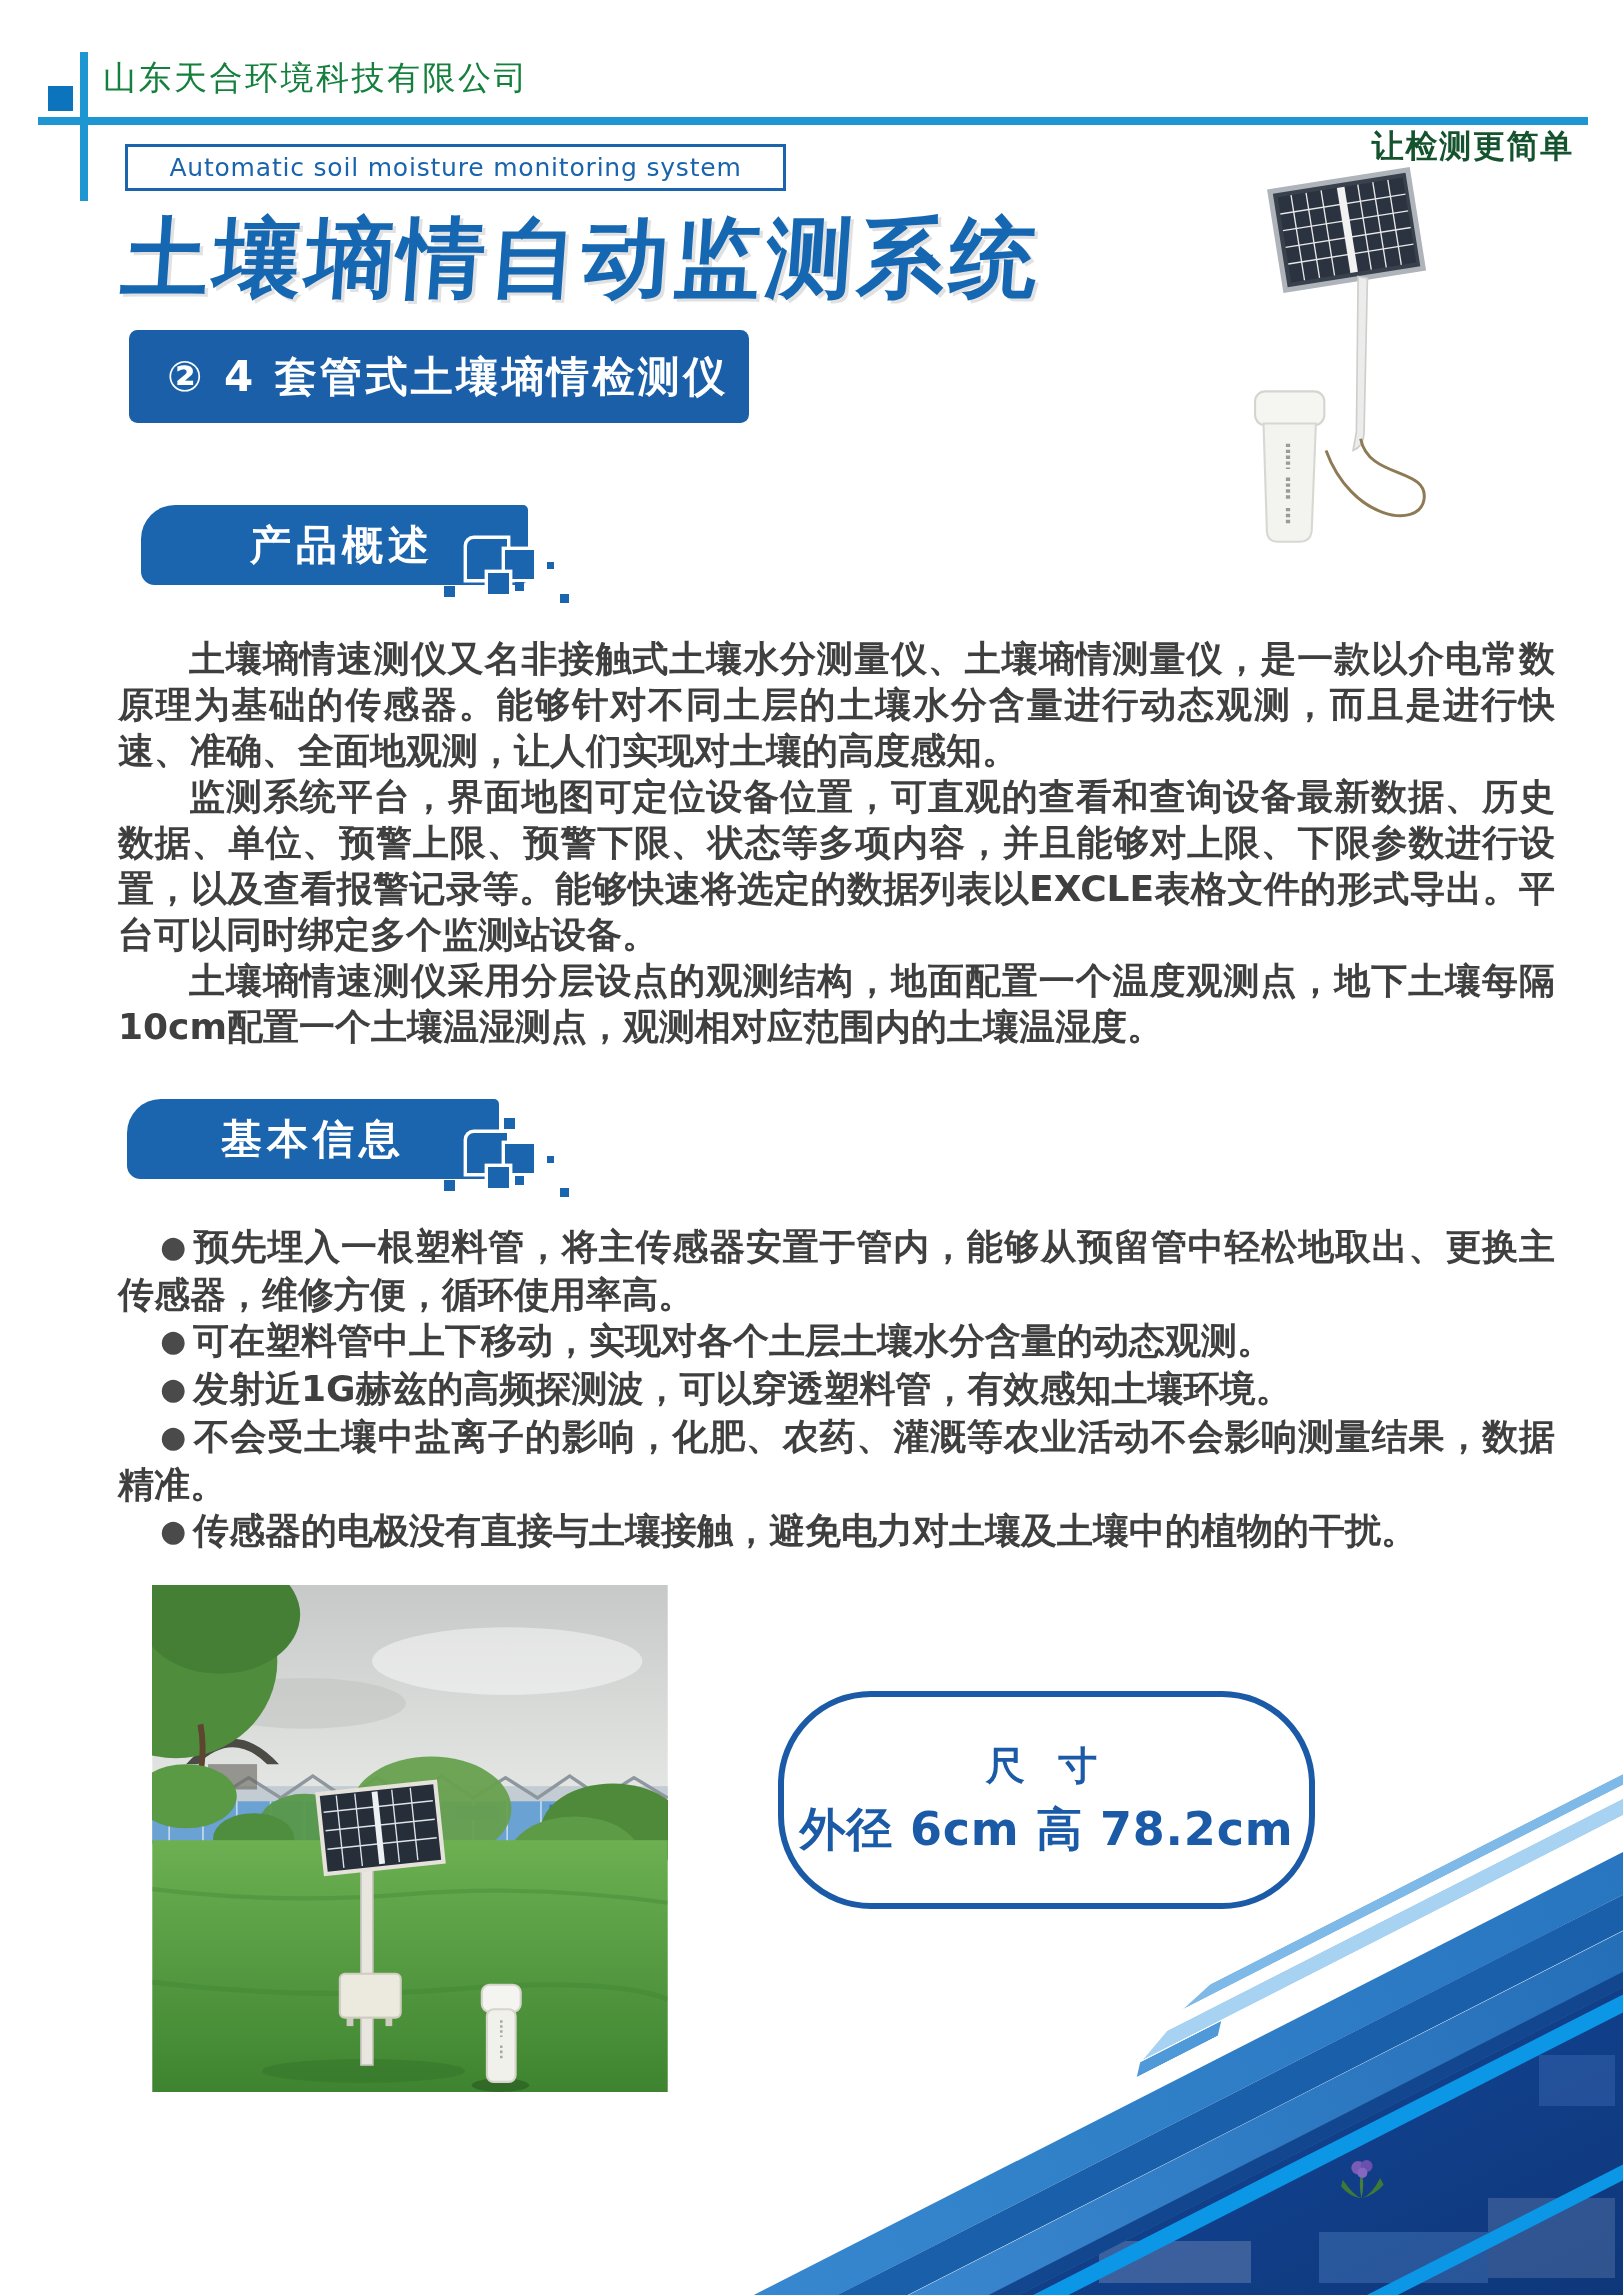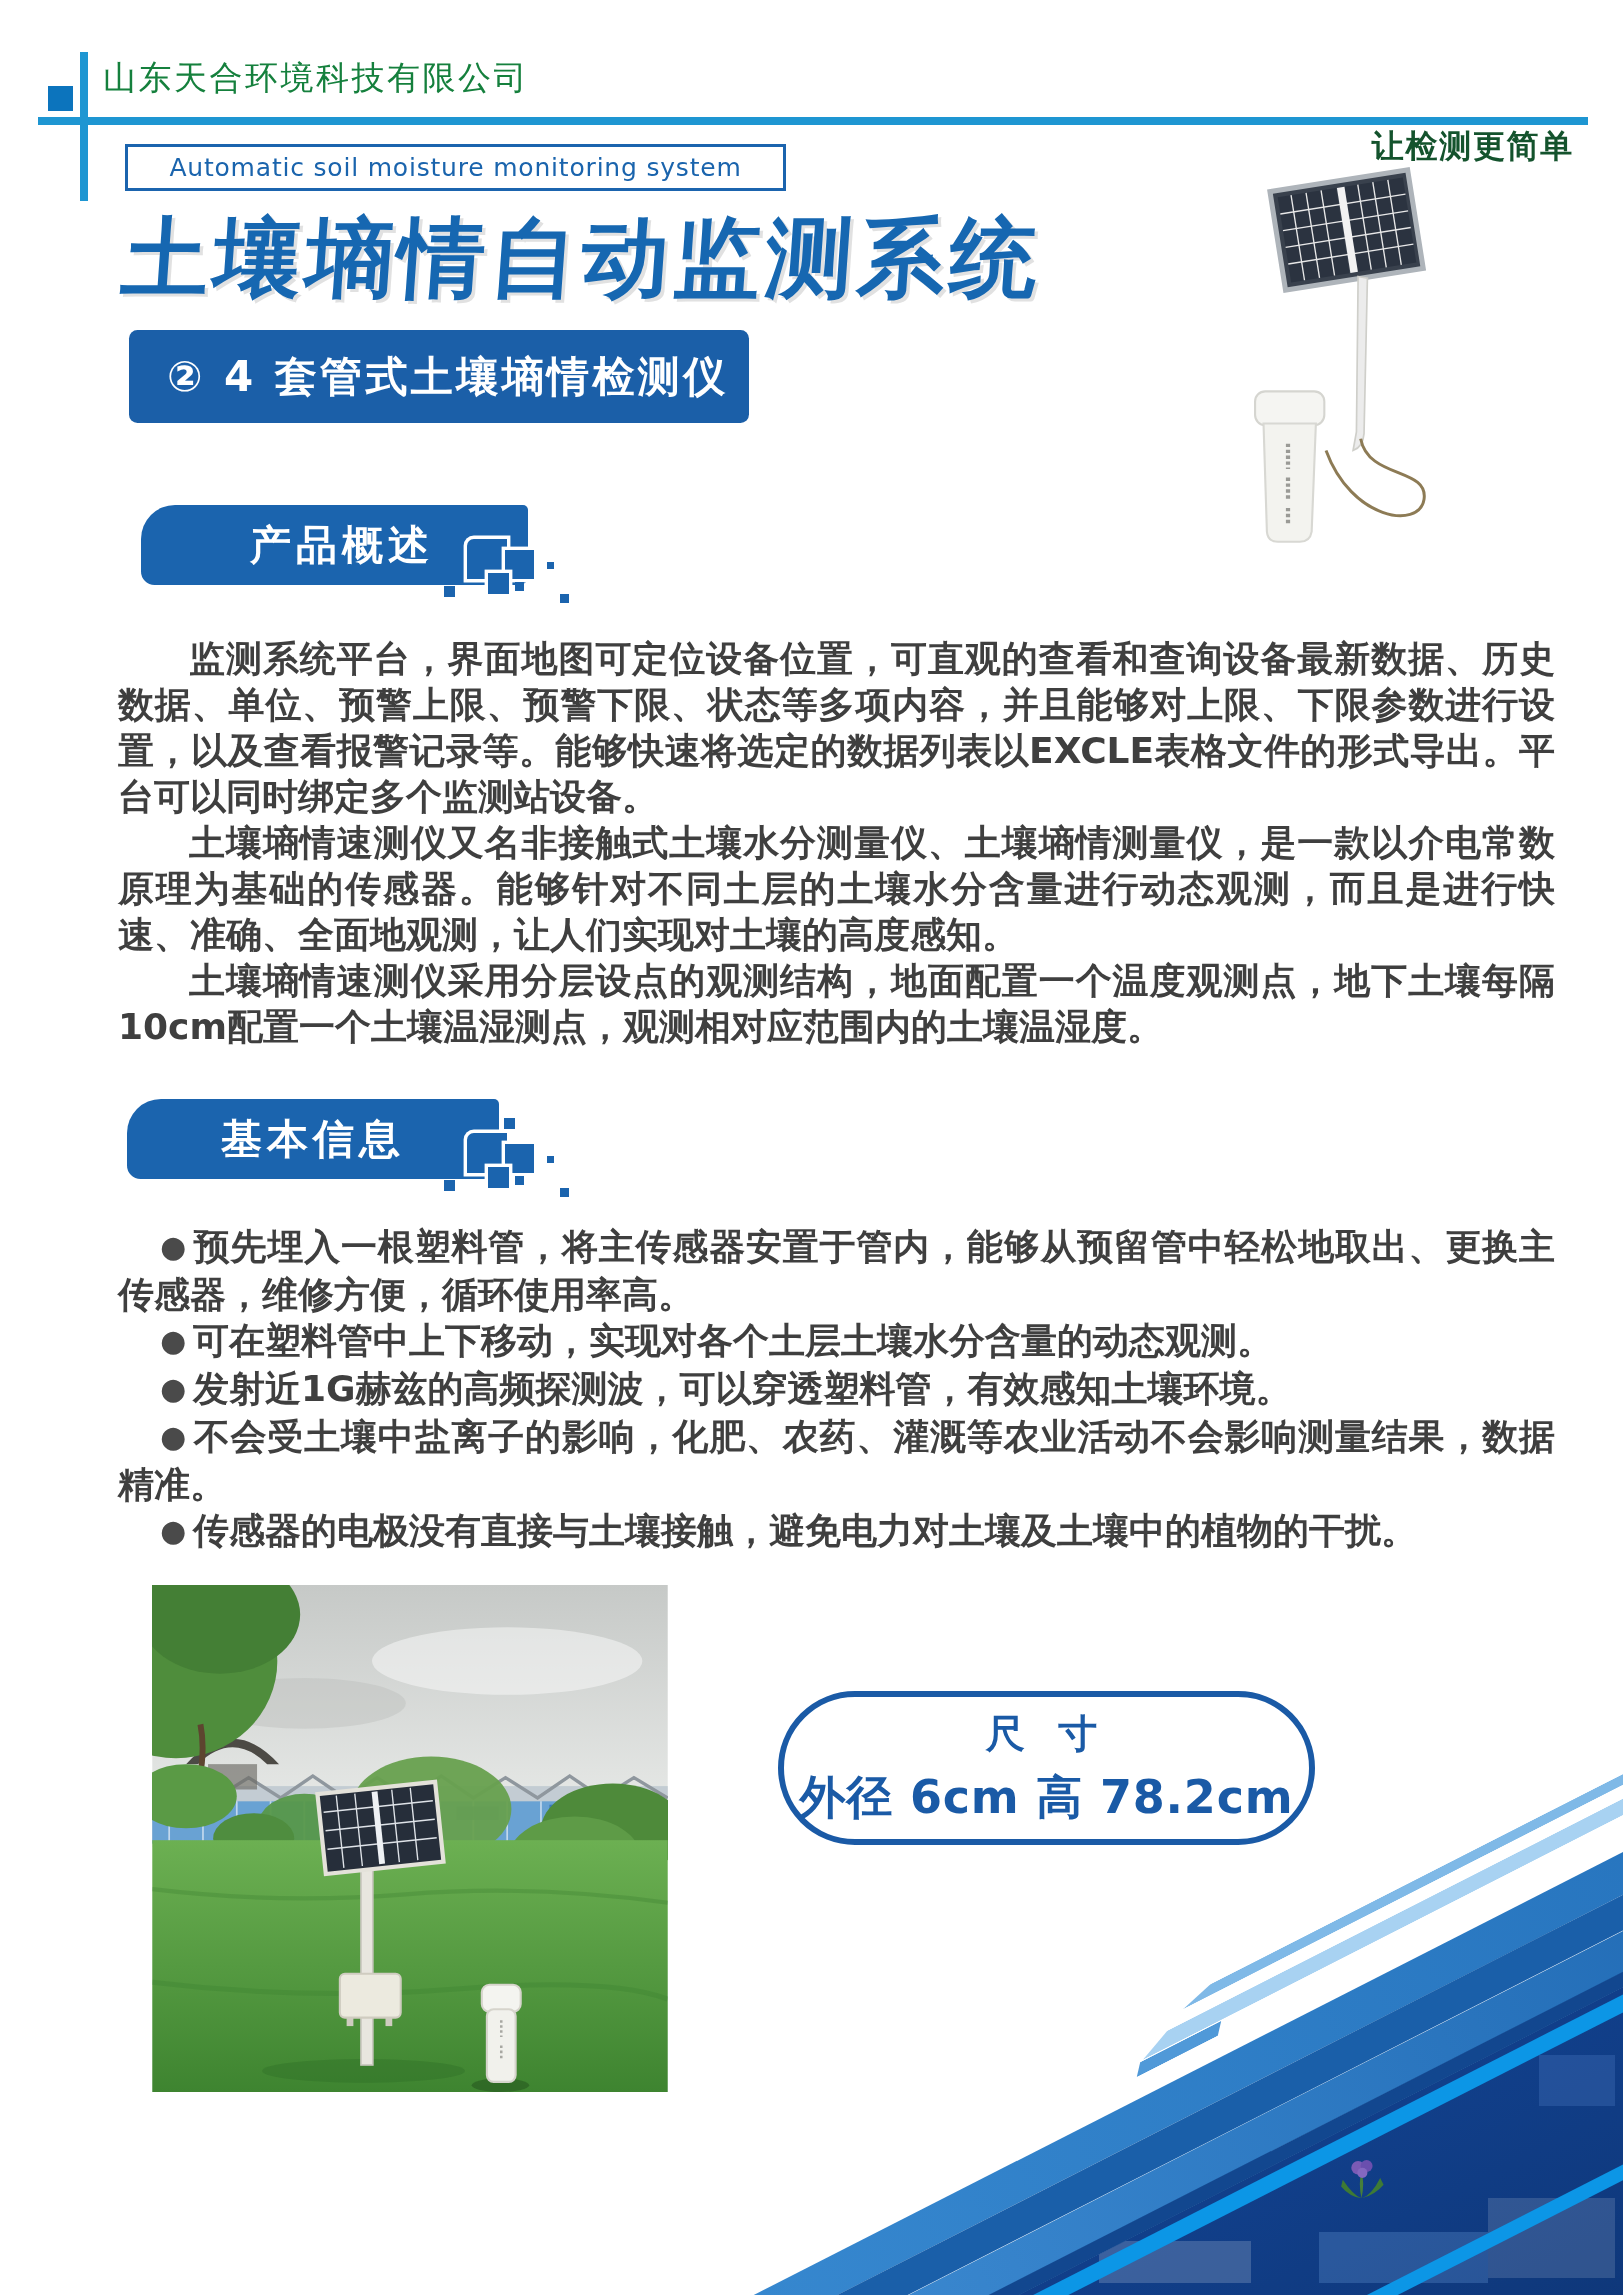--- a/index.html
+++ b/index.html
@@ -49,21 +49,21 @@
   
   .bodyblock{left:118px;width:1437px;font-size:36px;line-height:46px;color:#3f3f3f;
              font-weight:600;text-align:justify;}
   .bodyblock p{margin:0;text-indent:71px;}
   .block1{top:636px;}
   .block2{top:1224px;}
   .block2 p{text-indent:42px;}
   .dot{font-size:30px;color:#4a4a4a;margin-right:6.8px;position:relative;top:-2.5px;}
 
   
-  .pill{left:778px;top:1691px;width:537px;height:154px;background:#fff;border:6px solid #1a5aa6;
+  .pill{left:778px;top:1691px;width:537px;height:218px;background:#fff;border:6px solid #1a5aa6;
         border-radius:93px;box-sizing:border-box;display:flex;flex-direction:column;
         align-items:center;justify-content:center;gap:6.8px;z-index:3;}
   .pill .l1{font-size:39px;font-weight:bold;color:#1a5aa6;letter-spacing:10px;}
   .pill .l2{font-size:46px;font-weight:bold;color:#1a5aa6;letter-spacing:0.8px;}
 
   
   .decor{left:0;top:0;width:1623px;height:2295px;z-index:1;pointer-events:none;}
   .stripe{position:absolute;transform:translate(-50%,-50%) rotate(-27deg);}
   .sE {left:1415px;top:2520px;width:2029px;height:761px;background:linear-gradient(to bottom,#113f8a,#0a2a5e);}
   .shelf{position:absolute;}
@@ -132,22 +132,22 @@
       <i class="m2"></i>
     <i class="m3"></i>
       <i class="m4"></i>
     <i class="m5"></i>
       <i class="m6"></i>
     <i class="m7"></i>
       <i class="m8"></i>
   </div>
 
   <div class="abs bodyblock block1">
+    <p>土壤墒情速测仪又名非接触式土壤水分测量仪、土壤墒情测量仪，是一款以介电常数原理为基础的传感器。能够针对不同土层的土壤水分含量进行动态观测，而且是进行快速、准确、全面地观测，让人们实现对土壤的高度感知。</p>
     <p>监测系统平台，界面地图可定位设备位置，可直观的查看和查询设备最新数据、历史数据、单位、预警上限、预警下限、状态等多项内容，并且能够对上限、下限参数进行设置，以及查看报警记录等。能够快速将选定的数据列表以EXCLE表格文件的形式导出。平台可以同时绑定多个监测站设备。</p>
-    <p>土壤墒情速测仪又名非接触式土壤水分测量仪、土壤墒情测量仪，是一款以介电常数原理为基础的传感器。能够针对不同土层的土壤水分含量进行动态观测，而且是进行快速、准确、全面地观测，让人们实现对土壤的高度感知。</p>
     <p>土壤墒情速测仪采用分层设点的观测结构，地面配置一个温度观测点，地下土壤每隔10cm配置一个土壤温湿测点，观测相对应范围内的土壤温湿度。</p>
   </div>
 
   <div class="abs banner banner2">
     <span>基本信息</span>
   </div>
   <div class="abs mosaic mosaic2">
     <i class="m1"></i>
       <i class="m2"></i>
     <i class="m3"></i>

